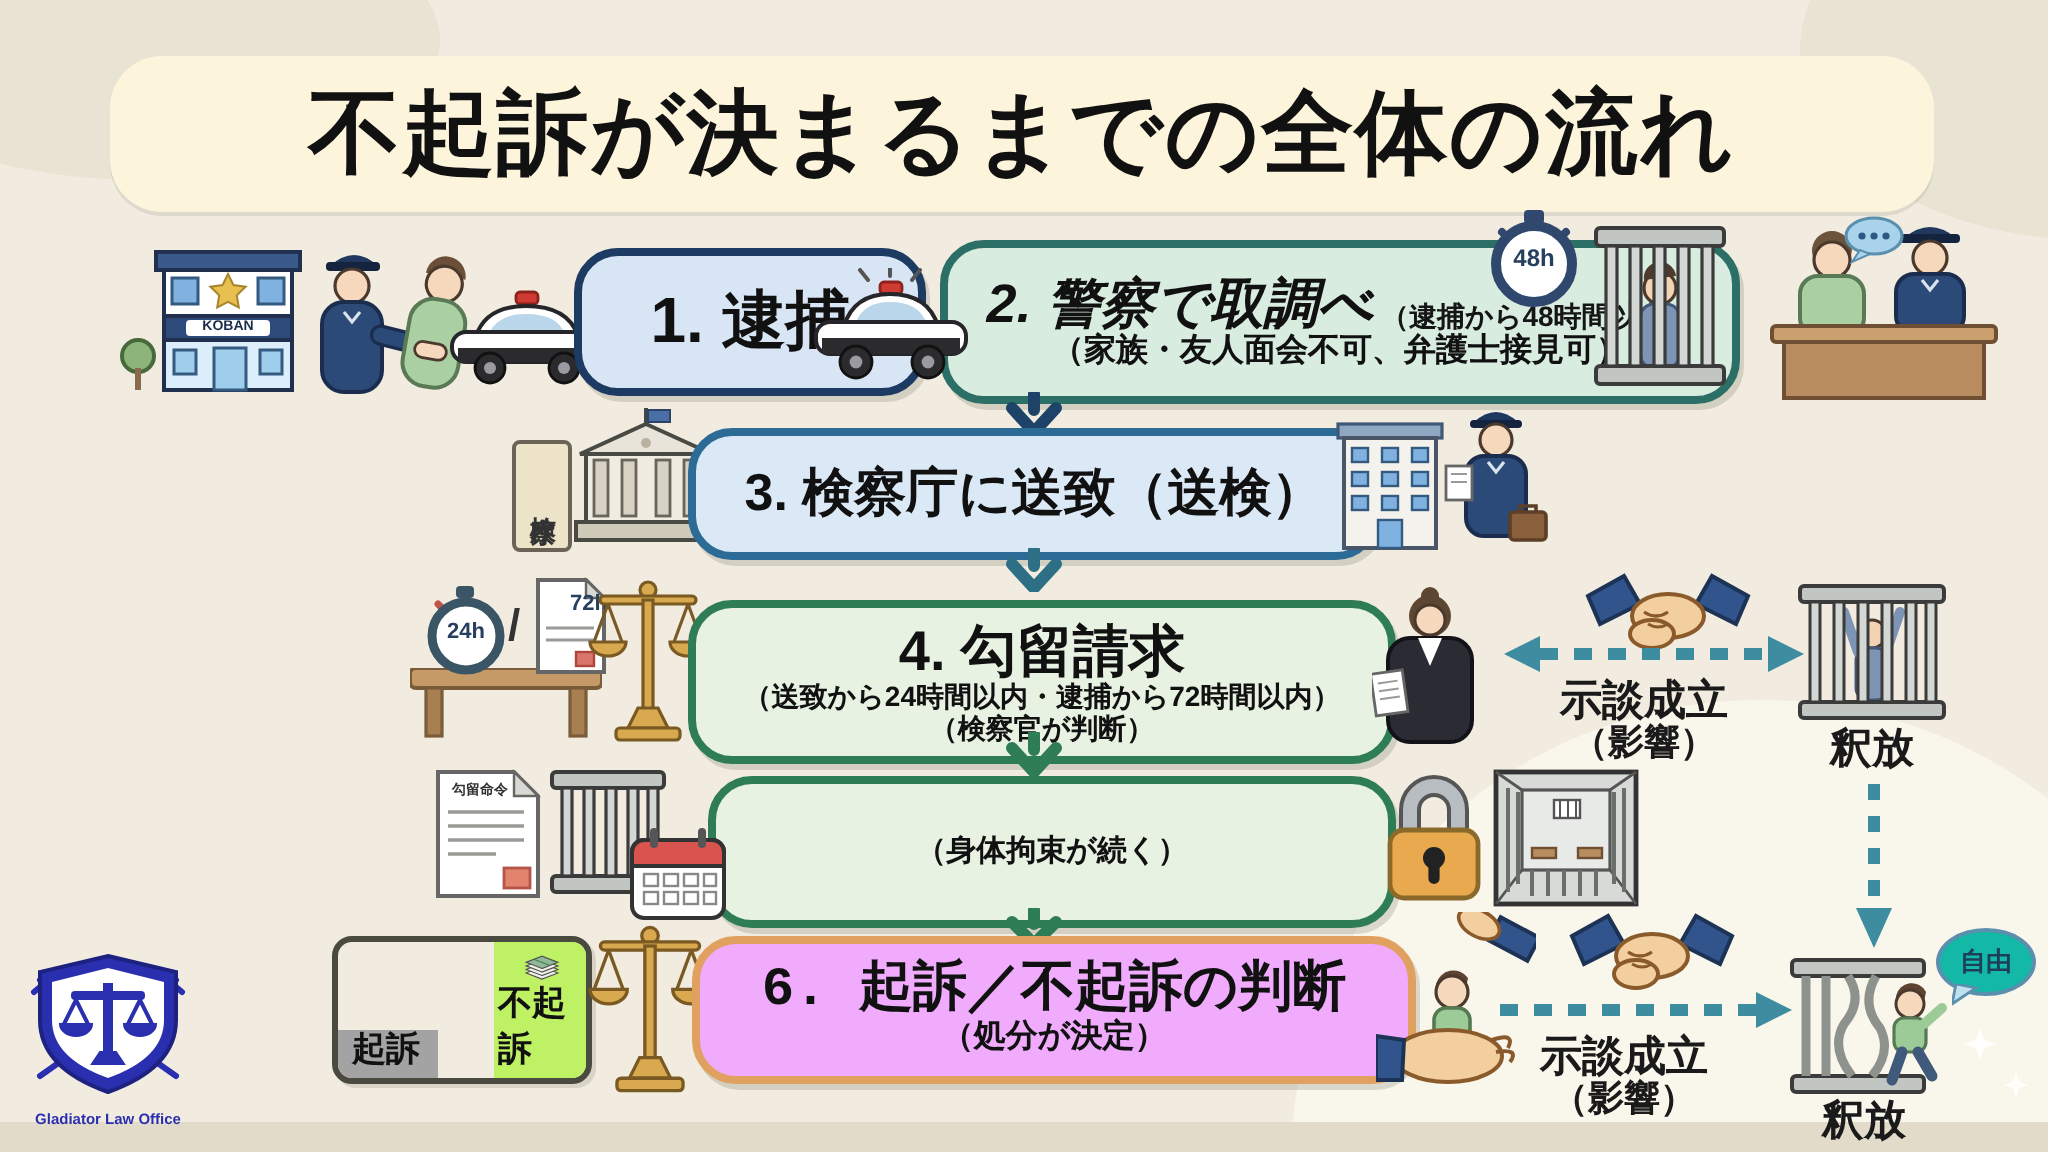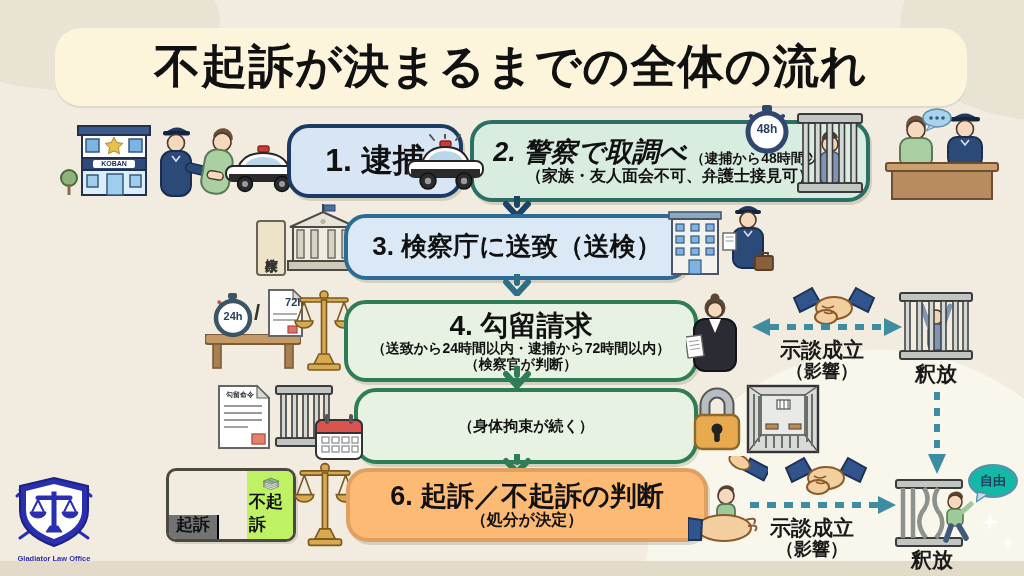--- a/index.html
+++ b/index.html
@@ -15,34 +15,34 @@
        align-items:center;justify-content:center;text-align:center;line-height:1.12;
        box-shadow:2px 3px 0 rgba(80,75,60,.18);}
   .big{font-weight:900;font-size:28px;color:#111;}
   .small{font-weight:700;font-size:15px;color:#111;}
   .inline-note{font-weight:800;font-size:14px;margin-left:4px;}
   .row-baseline{display:flex;align-items:flex-end;justify-content:center;}
   .b1{background:#d7e5f4;border-color:#1d3a63;}
   .b2{background:#d9ece0;border-color:#2b6f66;}
   .b3{background:#dbe9f7;border-color:#2c6b96;}
   .b45{background:#e7f2e3;border-color:#2e7d55;}
-  .b6{background:#fdba74;border-color:#e0a160;}
+  .b6{background:#f0abfc;border-color:#e0a160;font-family:Liberation Mono, monospace;}
   .vert-sign{background:#ece3c8;border:2px solid #6b6456;border-radius:4px;
              writing-mode:vertical-rl;text-orientation:upright;font-size:13px;font-weight:800;
              display:flex;align-items:center;justify-content:center;color:#333;}
   .tinylabel{font-size:7px;font-weight:700;color:#333;white-space:nowrap;}
   .clocklabel{font-weight:900;color:#28405f;}
   .bubble{background:#14b8a6;border:2px solid #5b8fae;border-radius:50%;
           display:flex;align-items:center;justify-content:center;}
   .stackcells{position:absolute;display:flex;border:3px solid #4a4a40;border-radius:10px;
               overflow:hidden;box-shadow:2px 2px 0 rgba(80,75,60,.15);}
   .cell{flex:1;display:flex;flex-direction:column;align-items:center;justify-content:flex-end;
         padding:4px 2px 3px;}
   .cell .lbl{font-size:17px;font-weight:900;color:#111;}
-  .cellL{background:#737373;border-right:2px solid #000000;margin-top:44px;}
+  .cellL{background:#a3a3a3;border-right:2px solid #a3a3a3;margin-top:44px;}
   .cellR{background:#bef264;margin-left:28px;}
   .sidetxt{position:absolute;text-align:center;font-weight:900;color:#1a1a1a;}
   .logo-text{font-size:7.5px;font-weight:700;color:#2a2fb0;text-align:center;display:block;}
 </style>
 </head>
 <body>
 
 <div class="stage">
 
   <div class="blob" style="left:-80px;top:-50px;width:300px;height:140px;background:#e9e3d4;"></div>

